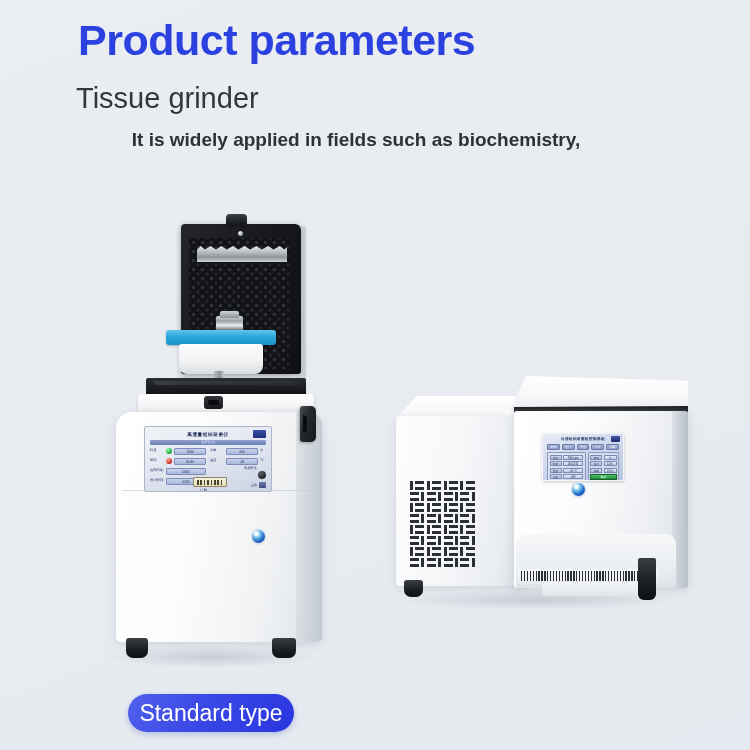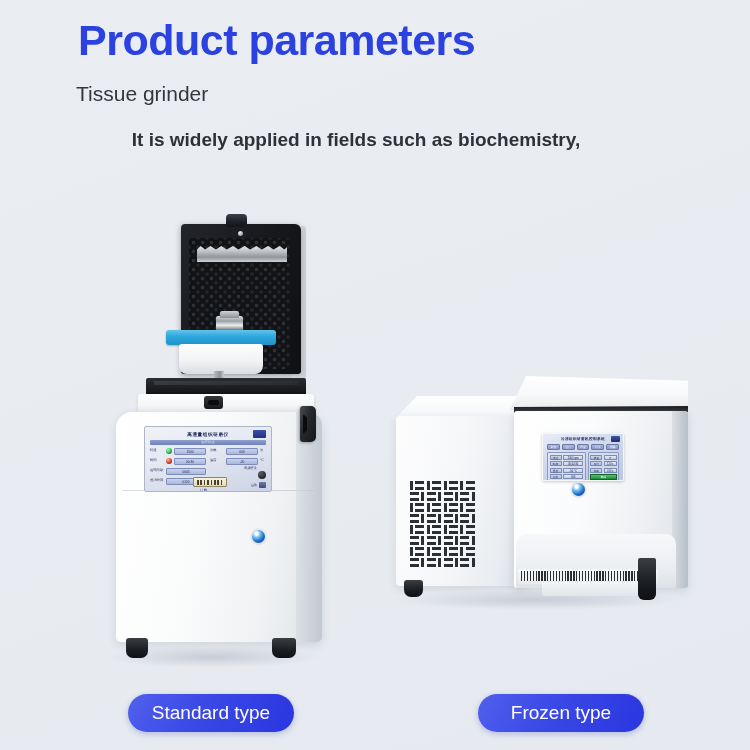--- a/index.html
+++ b/index.html
@@ -28,21 +28,21 @@
     font-weight: bold;
     color: #2b41e0;
     letter-spacing: -0.5px;
     white-space: nowrap;
     text-align: center;
   }
   .subhead {
     position: absolute;
     left: 76px;
     top: 82px;
-    font-size: 21px;
+    font-size: 29px;
     color: #33373c;
     white-space: nowrap;
   }
   .desc {
     position: absolute;
     left: 76px;
     top: 128px;
     width: 560px;
     font-size: 19px;
     font-weight: bold;
@@ -387,21 +387,21 @@
   #frz .foot.f2 { left: 246px; top: 186px; width: 18px; height: 42px; border-radius:2px 2px 6px 6px; }
   #frz .shadow { left: 0px; top: 218px; width: 290px; height: 20px; }
 
   
   .pill {
     position: absolute;
     height: 38px;
     border-radius: 19px;
     background: linear-gradient(118deg, #5060ec 0%, #3a48e6 45%, #2a36df 100%);
     color: #ffffff;
-    font-size: 19px;
+    font-size: 23px;
     display: flex;
     align-items: center;
     justify-content: center;
     box-shadow: 0 2px 6px rgba(40,60,180,0.28);
     cursor: pointer;
     white-space: nowrap;
   }
   #pill-std { left: 128px; top: 694px; width: 166px; }
   #pill-frz { left: 478px; top: 694px; width: 166px; }
 </style>
@@ -750,15 +750,14 @@
 
     <div class="frz-lowerface"></div>
     <div class="frz-bottom-vent"></div>
     <div class="frz-plinth"></div>
 
     <div class="foot f1"></div>
     <div class="foot f2"></div>
   </div>
 
   <div class="pill" id="pill-std">Standard type</div>
-  <div class="pill" id="pill-frz">Frozen type</div>
 
 </div>
 
 </body></html>

